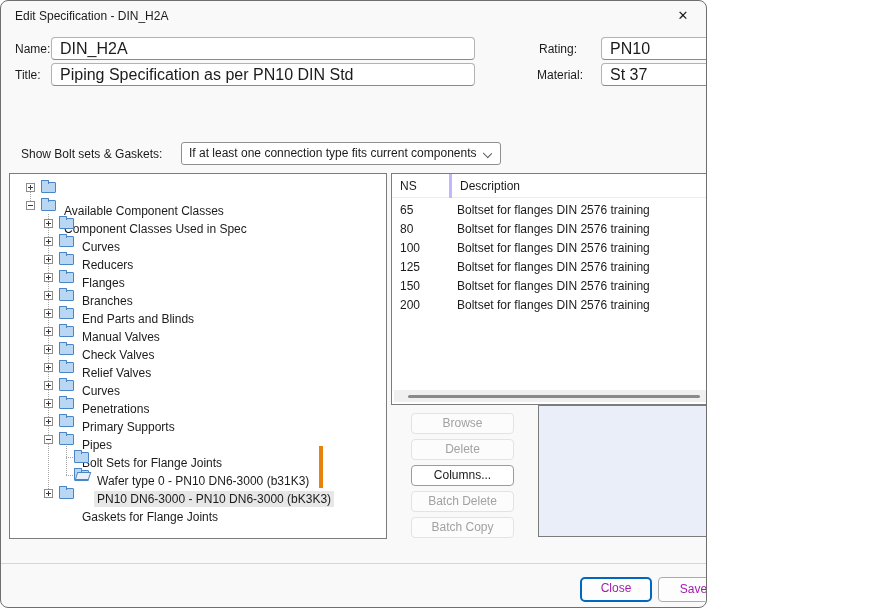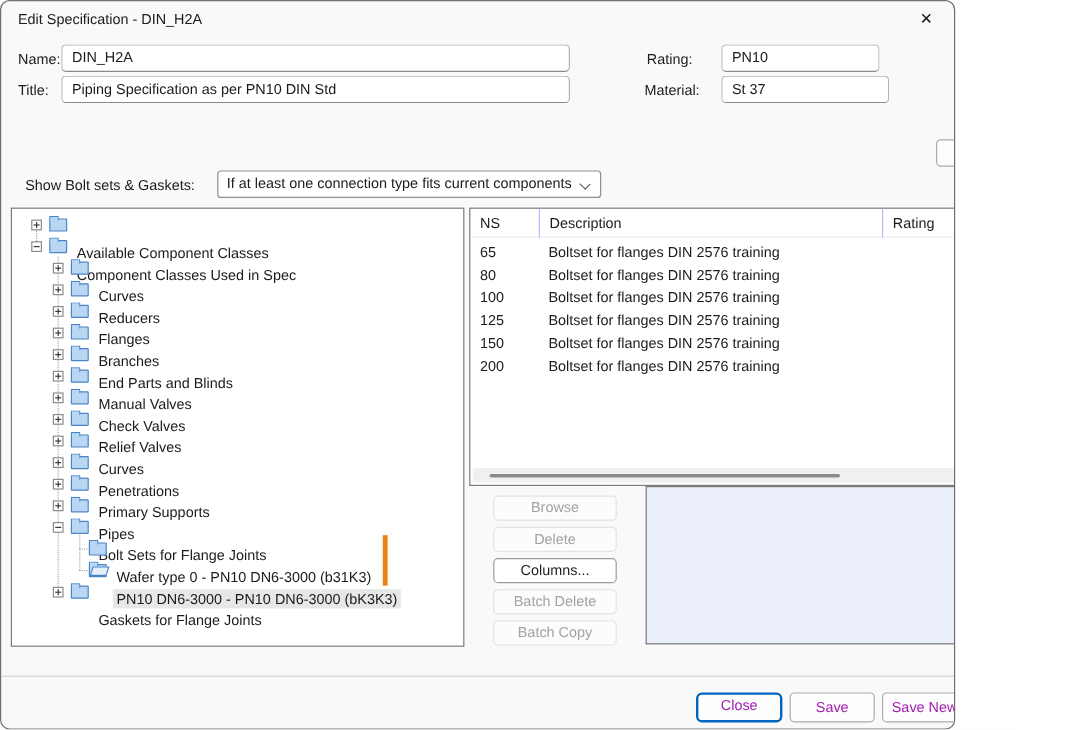--- a/index.html
+++ b/index.html
@@ -1,31 +1,31 @@
 <!DOCTYPE html>
 <html><head>
 <meta charset="utf-8">
 <style>
   * { margin:0; padding:0; box-sizing:border-box; }
   body { background:#ffffff; font-family:"Liberation Sans", sans-serif; }
-  .dialog { position:relative; width:796px; height:608px; background:#f9f9f9;
+  .dialog { position:relative; width:707px; height:608px; background:#f9f9f9;
     border:1px solid #6f6f6f; border-radius:8px; overflow:hidden;
     font-size:12px; color:#1b1b1b; }
   .abs { position:absolute; }
 
   
   .titlebar { left:0; top:0; width:100%; height:30px; }
   .title-text { left:14px; top:8px; }
   .close-btn { right:8px; top:4px; width:30px; height:22px; text-align:center;
     line-height:22px; font-size:13px; color:#1b1b1b; cursor:default; }
 
   
   .flabel { color:#1b1b1b; }
   .tbox { background:#ffffff; border:1px solid #b3b3b3; border-bottom-color:#8a8a8a;
-    border-radius:4px; height:23px; line-height:21px; padding:0 8px; font-size:12px;
+    border-radius:4px; height:23px; line-height:21px; padding:0 8px; font-size:16px;
     color:#1b1b1b; overflow:hidden; white-space:nowrap; }
 
   
   .btn { background:#fdfdfd; border:1px solid #ababab; border-radius:4px;
     text-align:center; font-size:12px; color:#a21caf; line-height:21px; }
   .btn.default { border:2px solid #0067c0; border-radius:5px; line-height:19px; }
   .sidebtn { background:#fcfcfc; border:1px solid #e3e3e3; border-radius:4px;
     color:#a2a2a2; text-align:center; line-height:19px; }
   .sidebtn.enabled { background:#ffffff; border-color:#9c9c9c; color:#1b1b1b; }
 
@@ -59,21 +59,21 @@
   .tlabel.sel { background:#e7e7e7; }
   .guide { position:absolute; border-left:1px dotted #a6a6a6; width:0; }
   .trow.l2::before { content:""; position:absolute; left:56px; top:9px; width:7px;
     border-top:1px dotted #a6a6a6; }
   .marker { position:absolute; width:4px; background:#e8820c; }
 
   
   .thead { display:grid; grid-template-columns:57px 286px 1fr; height:24px;
     border-bottom:1px solid #ededed; align-items:center; }
   .thead > div { padding-left:8px; height:100%; line-height:24px; }
-  .thead > div + div { border-left:1px solid #c4b5fd; }
+  .thead > div + div { border-left:3px solid #c4b5fd; }
   .tbody { padding-top:3px; }
   .drow { display:grid; grid-template-columns:57px 286px 1fr; height:19px; line-height:19px; }
   .drow > div { padding-left:8px; white-space:nowrap; }
   .hscroll { position:absolute; left:2px; right:2px; bottom:2px; height:12px; background:#f0f0f0; }
   .hthumb { position:absolute; left:14px; top:5px; width:292px; height:3px;
     background:#8a8a8a; border-radius:2px; }
 </style>
 </head>
 <body>
 

